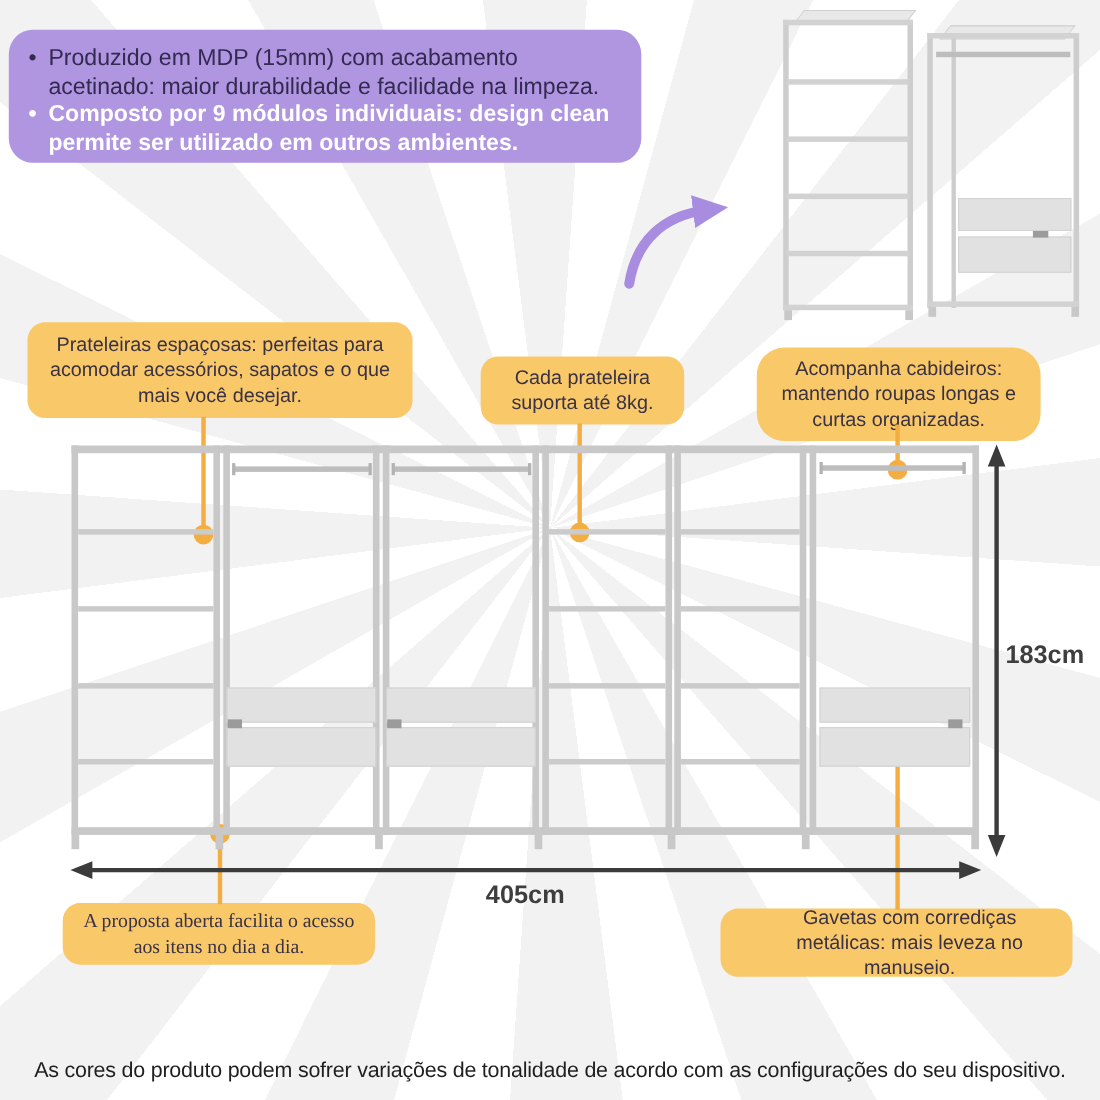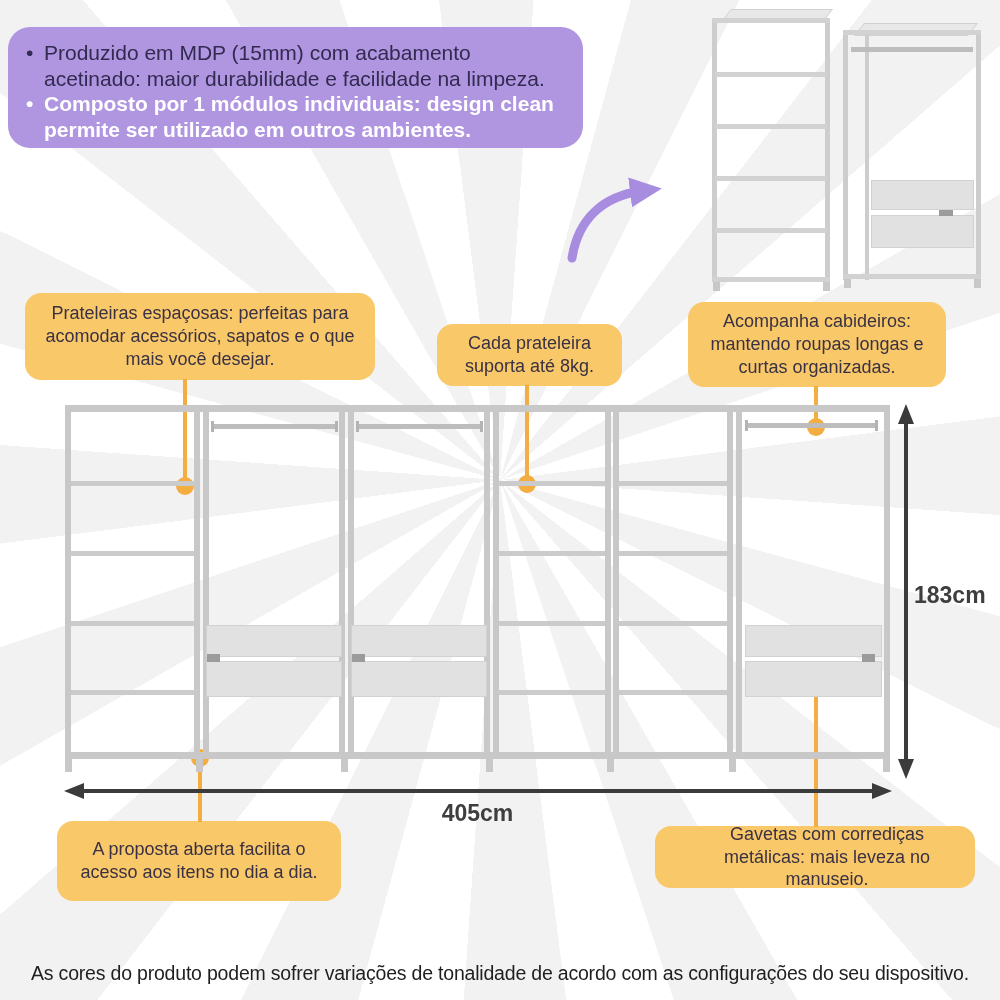--- a/index.html
+++ b/index.html
@@ -27,22 +27,22 @@
   .info-box li.white{color:#ffffff;font-weight:bold;}
   
   .callout{
     position:absolute;background:#f9c869;border-radius:16px;color:#3a3143;
     font-size:18px;line-height:1.26;text-align:center;
     display:flex;align-items:center;justify-content:center;
     box-sizing:border-box;padding:8px 12px;
   }
   .co-shelves{left:25px;top:293px;width:350px;height:87px;}
   .co-weight{left:437px;top:324px;width:185px;height:62px;}
-  .co-hangers{left:688px;top:302px;width:258px;height:85px;}
-  .co-open{left:57px;top:821px;width:284px;height:80px;}
+  .co-hangers{left:688px;top:316px;width:258px;height:85px;border-radius:25px;}
+  .co-open{left:57px;top:821px;width:284px;height:56px;font-family:Liberation Serif, serif;}
   .co-drawers{left:655px;top:826px;width:320px;height:62px;padding-left:36px;}
   
   .conn{position:absolute;width:4px;background:#f4ad41;}
   .dot{position:absolute;width:18px;height:18px;border-radius:50%;background:#f4ad41;}
   
   .post,.rail,.shelf,.rod,.bracket,.foot{position:absolute;background:#c8c8c8;}
   .rail{left:65px;width:825px;height:7px;}
   .shelf{height:5px;background:#cbcbcb;}
   .rod{height:5px;background:#bdbdbd;}
   .bracket{width:3px;height:11px;background:#b3b3b3;}
@@ -78,21 +78,21 @@
 </style>
 </head>
 <body>
 
 <div class="stage">
   <div class="burst"></div>
 
   <div class="info-box">
     <ul>
       <li class="dark">Produzido em MDP (15mm) com acabamento acetinado: maior durabilidade e facilidade na limpeza.</li>
-      <li class="white">Composto por 1 módulos individuais: design clean permite ser utilizado em outros ambientes.</li>
+      <li class="white">Composto por 9 módulos individuais: design clean permite ser utilizado em outros ambientes.</li>
     </ul>
   </div>
 
   <div class="render" style="left:712px;top:16px;width:120px;height:272px;">
     <div class="topface" style="left:14px;top:-7px;width:100px;height:11px;"></div>
     <div class="v" style="left:0;top:2px;height:264px;"></div>
     <div class="v" style="left:113px;top:2px;height:264px;"></div>
     <div class="h" style="left:0;top:2px;width:118px;"></div>
     <div class="h" style="left:3px;top:56px;width:112px;"></div>
     <div class="h" style="left:3px;top:108px;width:112px;"></div>

